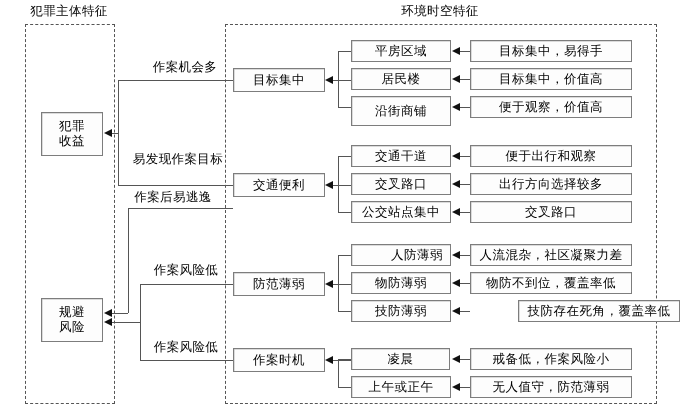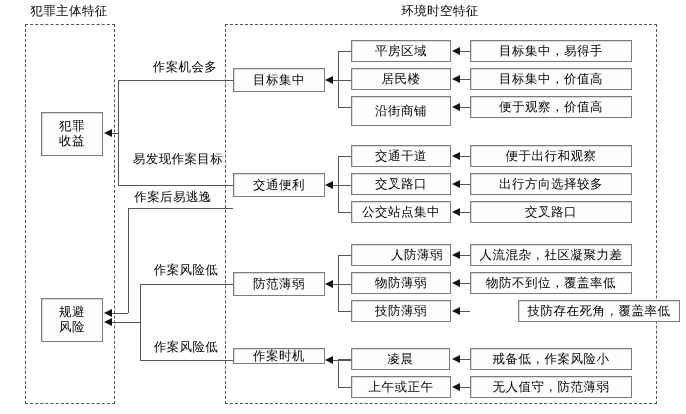--- a/index.html
+++ b/index.html
@@ -70,21 +70,21 @@
     <span>规避</span>
     <span>风险</span>
   </div>
 
   <div class="box" style="left:233px;top:68px;width:92px;height:24px;">目标集中</div>
 
   <div class="box" style="left:233px;top:173px;width:92px;height:24px;">交通便利</div>
 
   <div class="box" style="left:233px;top:272px;width:92px;height:24px;">防范薄弱</div>
 
-  <div class="box" style="left:233px;top:348px;width:92px;height:16px;">作案时机</div>
+  <div class="box" style="left:233px;top:348px;width:92px;height:24px;">作案时机</div>
 
   <div class="box" style="left:351px;top:40px;width:100px;height:22px;">平房区域</div>
   <div class="box" style="left:351px;top:68px;width:100px;height:22px;">居民楼</div>
   <div class="box" style="left:351px;top:96px;width:100px;height:30px;">沿街商铺</div>
 
   <div class="box" style="left:351px;top:145px;width:100px;height:22px;">交通干道</div>
   <div class="box" style="left:351px;top:173px;width:100px;height:22px;">交叉路口</div>
   <div class="box" style="left:351px;top:201px;width:100px;height:22px;">公交站点集中</div>
 
   <div class="box" style="left:351px;top:244px;width:100px;height:22px;padding-left:32px;">人防薄弱</div>

